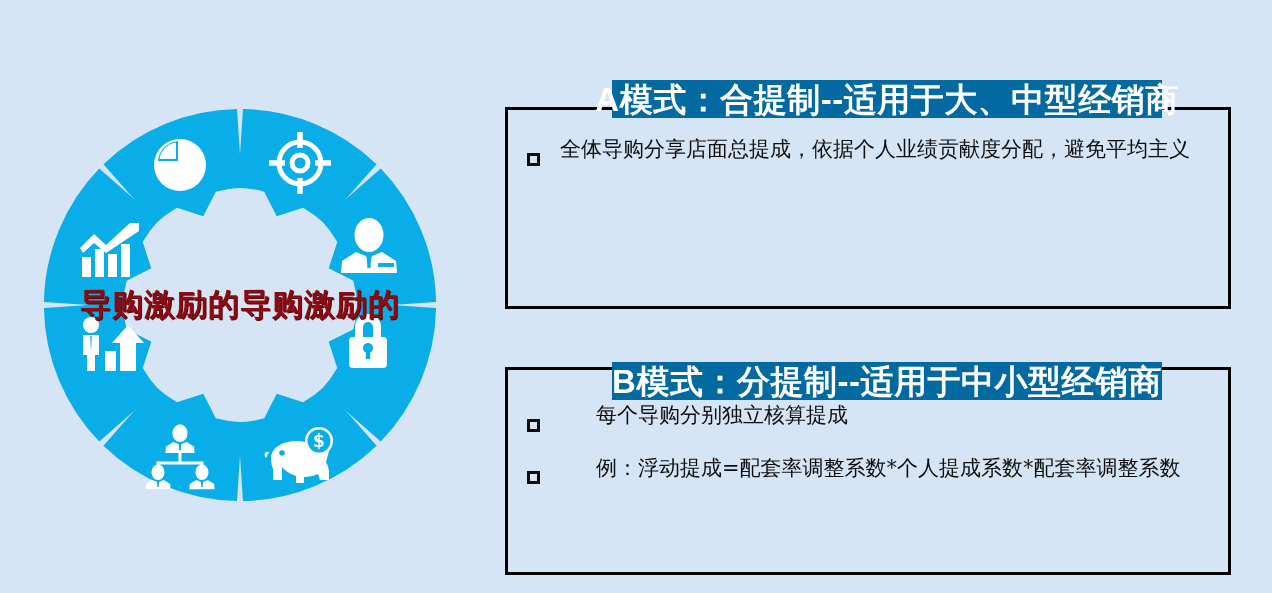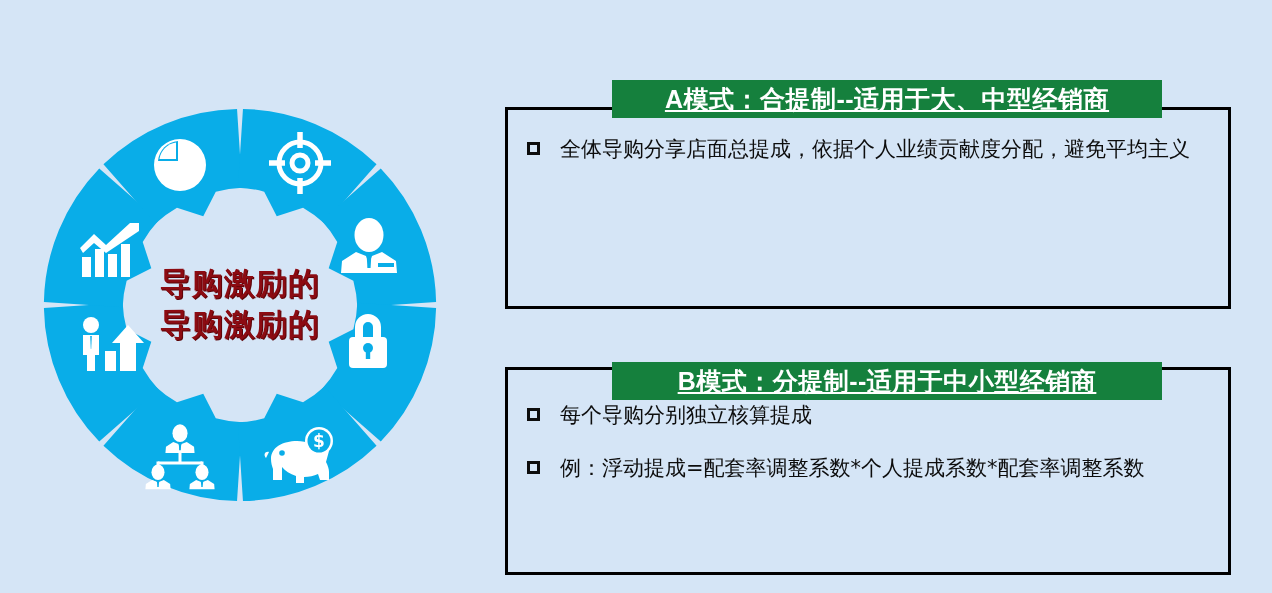--- a/index.html
+++ b/index.html
@@ -9,55 +9,54 @@
     font-family:"Liberation Sans","DejaVu Sans",sans-serif;
     overflow:hidden;position:relative;
   }
   #stage{position:absolute;left:0;top:0;width:1272px;height:593px;}
 
   
   #wheel{position:absolute;left:28px;top:93px;width:424px;height:424px;}
   #wheel svg{display:block;}
   .wheel-center-text{
     position:absolute;left:0;top:0;width:424px;height:424px;
-    display:flex;flex-direction:column;align-items:center;justify-content:center;
+    display:flex;flex-direction:row;align-items:center;justify-content:center;
     pointer-events:none;
   }
   .wheel-center-text div{
     color:#8c0b12;font-weight:bold;font-size:31px;line-height:1.32;
     letter-spacing:1px;white-space:nowrap;
     text-shadow:1px 1px 0 #5d0509;
   }
 
   
   .panel{position:absolute;}
   .panel-box{
     position:absolute;left:0;top:0;
     border:3px solid #000;
     background:transparent;
     box-sizing:border-box;
   }
   .panel-header{
     position:absolute;
-    background:#15803d;
+    background:#0369a1;
     color:#fff;
     font-weight:bold;
-    font-size:25px;
+    font-size:33px;
     line-height:1;
     display:flex;align-items:center;justify-content:center;
     white-space:nowrap;
     letter-spacing:0.5px;
-    text-decoration:underline;
   }
   .panel-body{
     position:absolute;
     box-sizing:border-box;
   }
   .bullet-row{
-    display:flex;align-items:flex-start;
+    display:flex;align-items:flex-end;
     margin-bottom:11px;
   }
   .bullet-mark{
     flex:0 0 auto;
     width:13px;height:13px;
     border:3px solid #0d0d0d;
     box-sizing:border-box;
     margin-top:9px;margin-right:20px;
   }
   .bullet-text{
@@ -71,21 +70,21 @@
   #panel-a{left:505px;top:107px;width:726px;height:202px;}
   #panel-a .panel-box{width:726px;height:202px;}
   #panel-a .panel-header{left:107px;top:-27px;width:550px;height:38px;}
   #panel-a .panel-body{left:22px;top:26px;width:690px;}
 
   
   #panel-b{left:505px;top:367px;width:726px;height:208px;}
   #panel-b .panel-box{width:726px;height:208px;}
   #panel-b .panel-header{left:107px;top:-27px;width:550px;height:38px;margin-top:22px;}
   #panel-b .panel-body{left:22px;top:32px;width:690px;}
-  #panel-b .bullet-row{margin-bottom:20px;}
+  #panel-b .bullet-row{margin-bottom:20px;gap:36px;}
 </style>
 </head>
 <body>
 
 <div id="stage">
 
   <div id="wheel">
     <svg width="424" height="424" viewBox="0 0 424 424" xmlns="http://www.w3.org/2000/svg">
       <defs>
 

